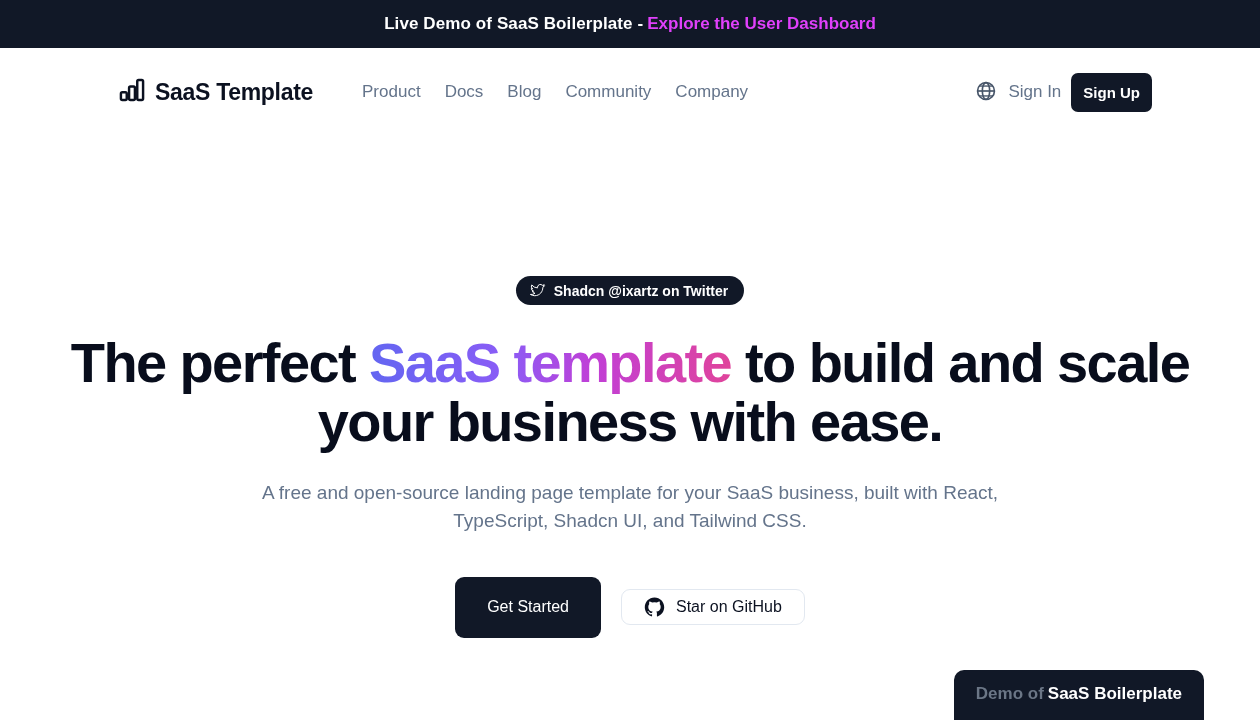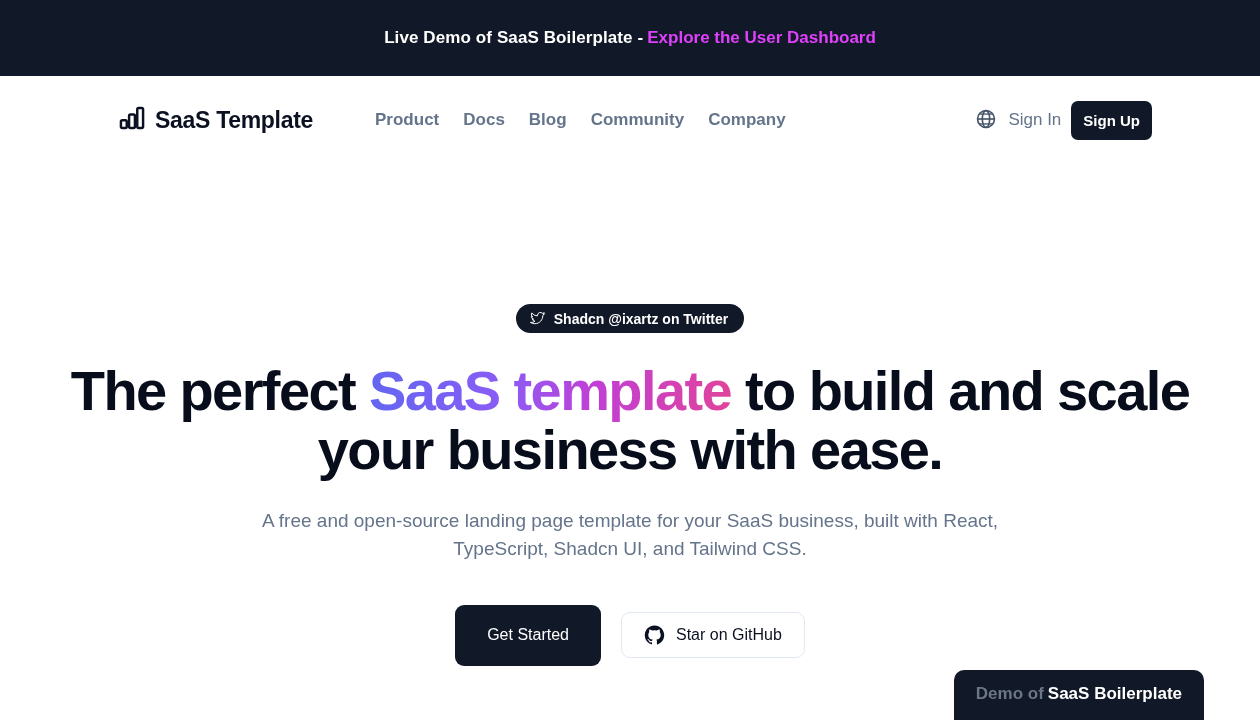--- a/index.html
+++ b/index.html
@@ -12,21 +12,21 @@
 
   body {
     font-family: "Liberation Sans", sans-serif;
     background: #ffffff;
     color: #0b1120;
     -webkit-font-smoothing: antialiased;
   }
 
   
   .banner {
-    height: 76px;
+    height: 48px;
     background: #111827;
     display: flex;
     align-items: center;
     justify-content: center;
     width: 100%;
   }
   .banner-text {
     font-size: 17px;
     font-weight: 700;
     color: #ffffff;
@@ -62,22 +62,21 @@
     font-size: 23px;
     font-weight: 700;
     color: #0b1120;
     letter-spacing: -0.3px;
   }
 
   .nav-links {
     display: flex;
     align-items: flex-end;
     gap: 24px;
-    margin-left: 62px;
-    font-weight: bold;
+    margin-left: 49px;
   }
   .nav-link {
     font-size: 17px;
     color: #64748b;
     text-decoration: none;
     cursor: pointer;
     white-space: nowrap;
   }
 
   .nav-right {
@@ -180,21 +179,21 @@
     font-size: 16px;
     font-weight: 500;
     font-family: "Liberation Sans", sans-serif;
     cursor: pointer;
   }
   .btn-secondary {
     background: #ffffff;
     color: #0b1120;
     border: 1px solid #e2e8f0;
     border-radius: 9px;
-    height: 46px;
+    height: 36px;
     padding: 0 22px;
     font-size: 16px;
     font-weight: 500;
     font-family: "Liberation Sans", sans-serif;
     cursor: pointer;
     display: inline-flex;
     align-items: center;
     gap: 11px;
   }
   .btn-secondary svg { display: block; }

